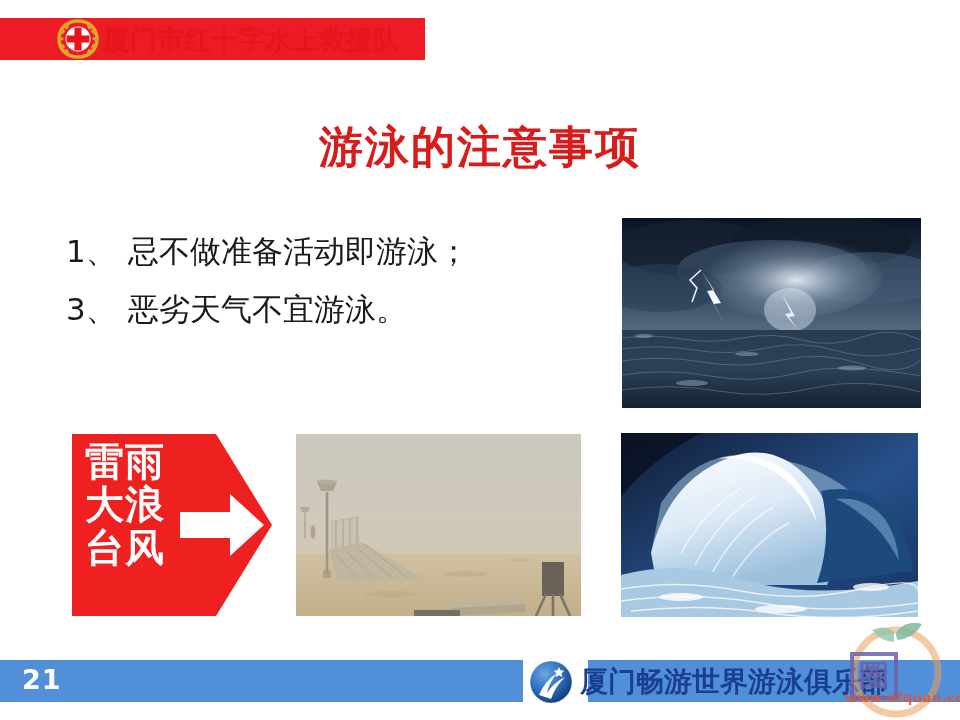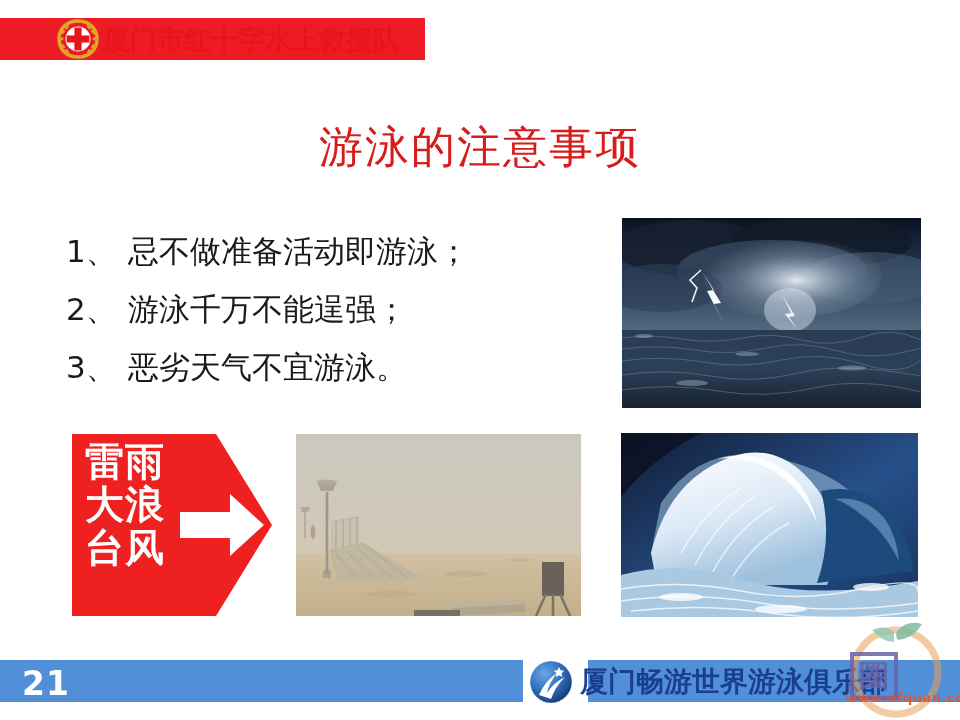--- a/index.html
+++ b/index.html
@@ -56,21 +56,21 @@
   }
 
   
   .slide-title {
     position: absolute;
     left: 0;
     top: 118px;
     width: 960px;
     text-align: center;
     font-size: 44px;
-    font-weight: normal;
+    font-weight: bold;
     color: #d81c1c;
     letter-spacing: 2px;
     white-space: nowrap;
   }
 
   
   .bullets {
     position: absolute;
     left: 66px;
     top: 222px;
@@ -153,21 +153,21 @@
     left: 588px;
     top: 660px;
     width: 372px;
     height: 42px;
     background: #5190d8;
   }
   .page-number {
     position: absolute;
     left: 22px;
     top: 664px;
-    font-size: 33px;
+    font-size: 27px;
     font-weight: bold;
     color: #ffffff;
     letter-spacing: 1px;
   }
   .footer-logo {
     position: absolute;
     left: 527px;
     top: 659px;
     width: 48px;
     height: 46px;
@@ -240,23 +240,20 @@
     </svg>
   </div>
 
   <div class="header-title">厦门市红十字水上救援队</div>
 
   <div class="slide-title">游泳的注意事项</div>
 
   <div class="bullets">
     <div class="bullet-line">
       <span class="bullet-num">1、</span><span>忌不做准备活动即游泳；</span>
-    </div>
-    <div class="bullet-line">
-      <span class="bullet-num">2、</span><span>游泳千万不能逞强；</span>
     </div>
     <div class="bullet-line">
       <span class="bullet-num">3、</span><span>恶劣天气不宜游泳。</span>
     </div>
   </div>
 
   <div class="photo photo-storm">
     <svg viewBox="0 0 299 190" preserveAspectRatio="none" xmlns="http://www.w3.org/2000/svg">
       <defs>
         <linearGradient id="skyG" x1="0" y1="0" x2="0" y2="1">

